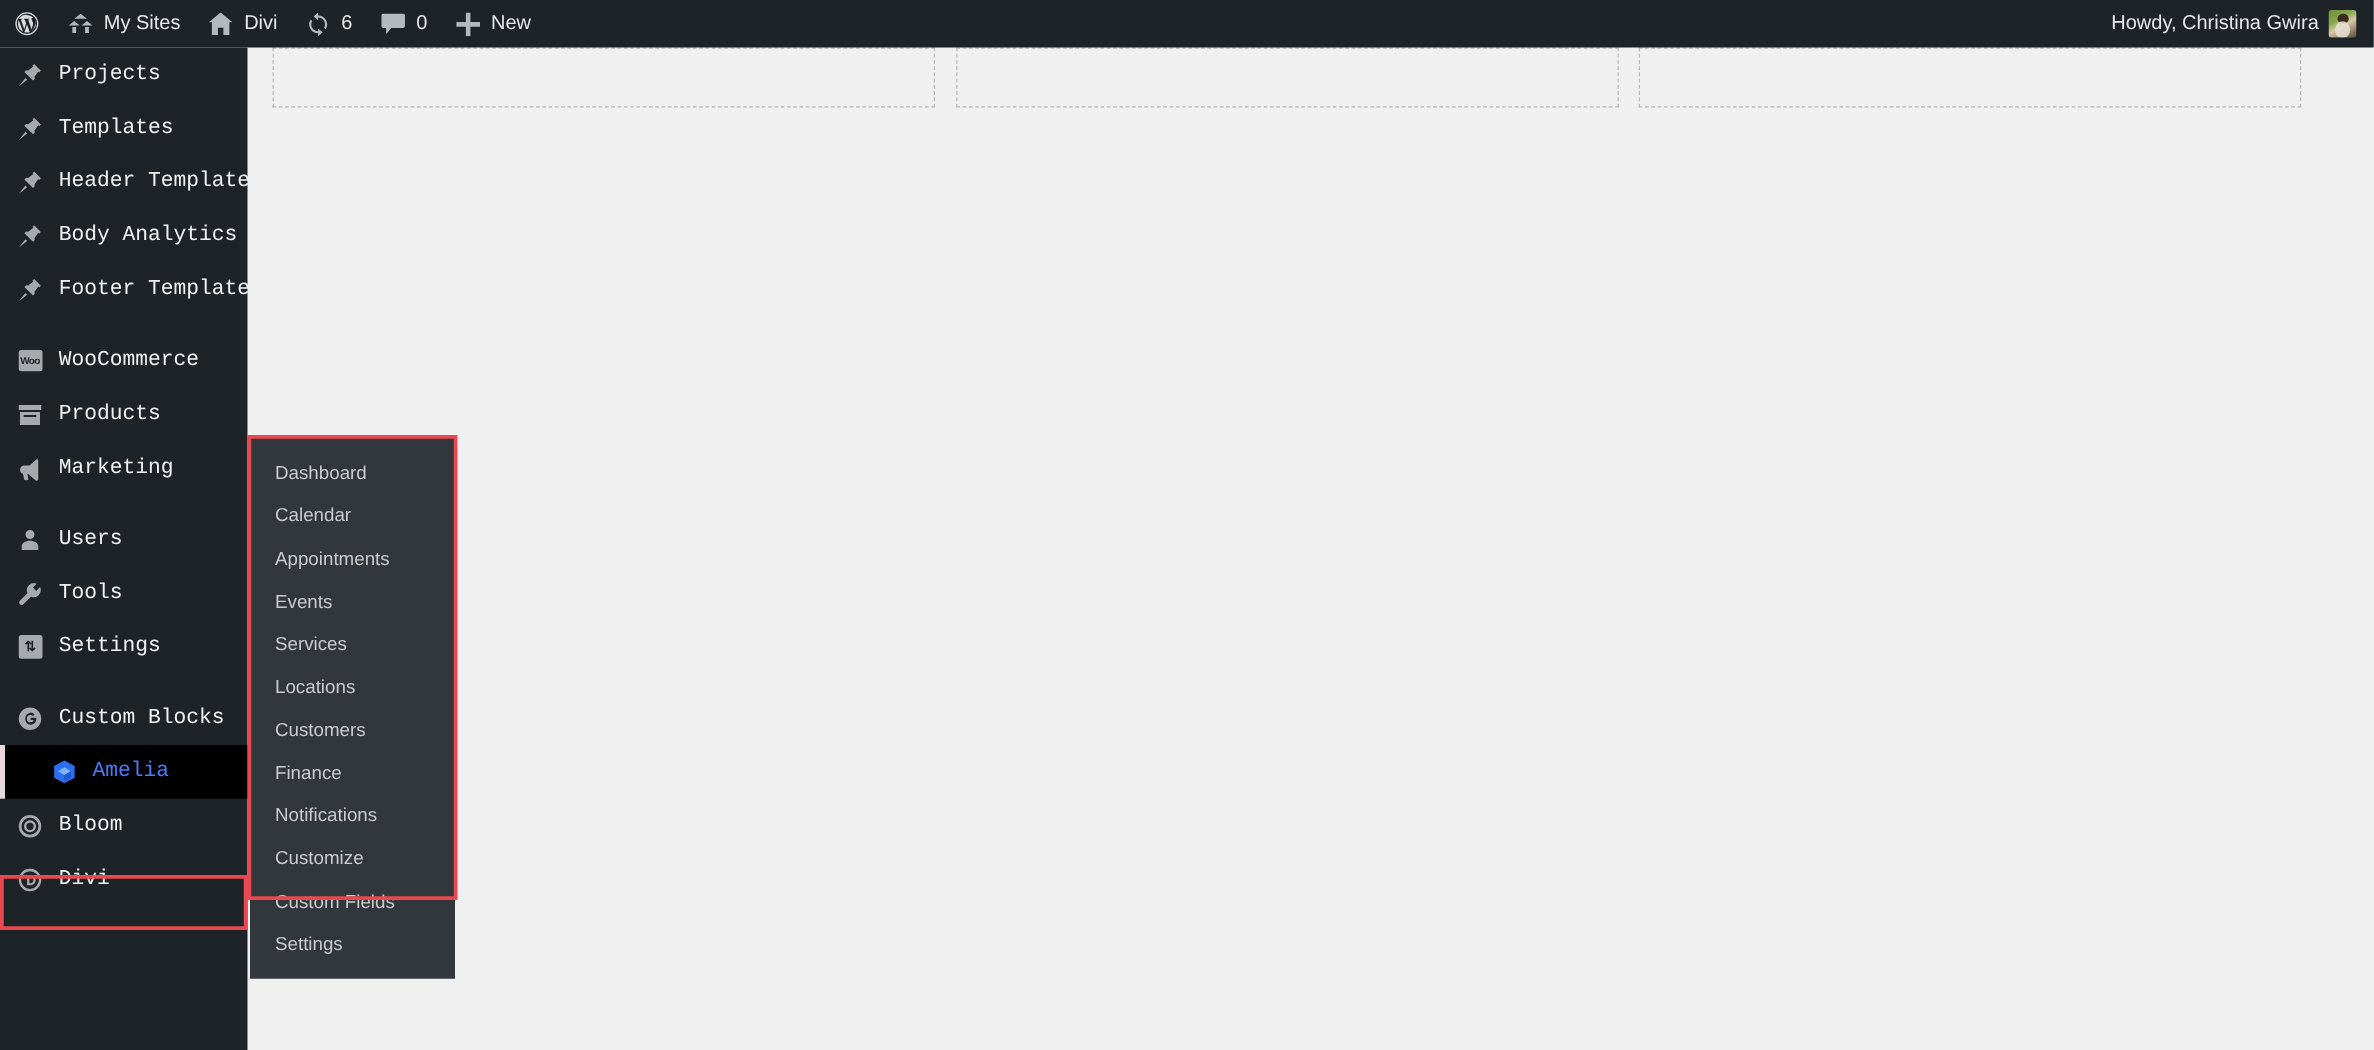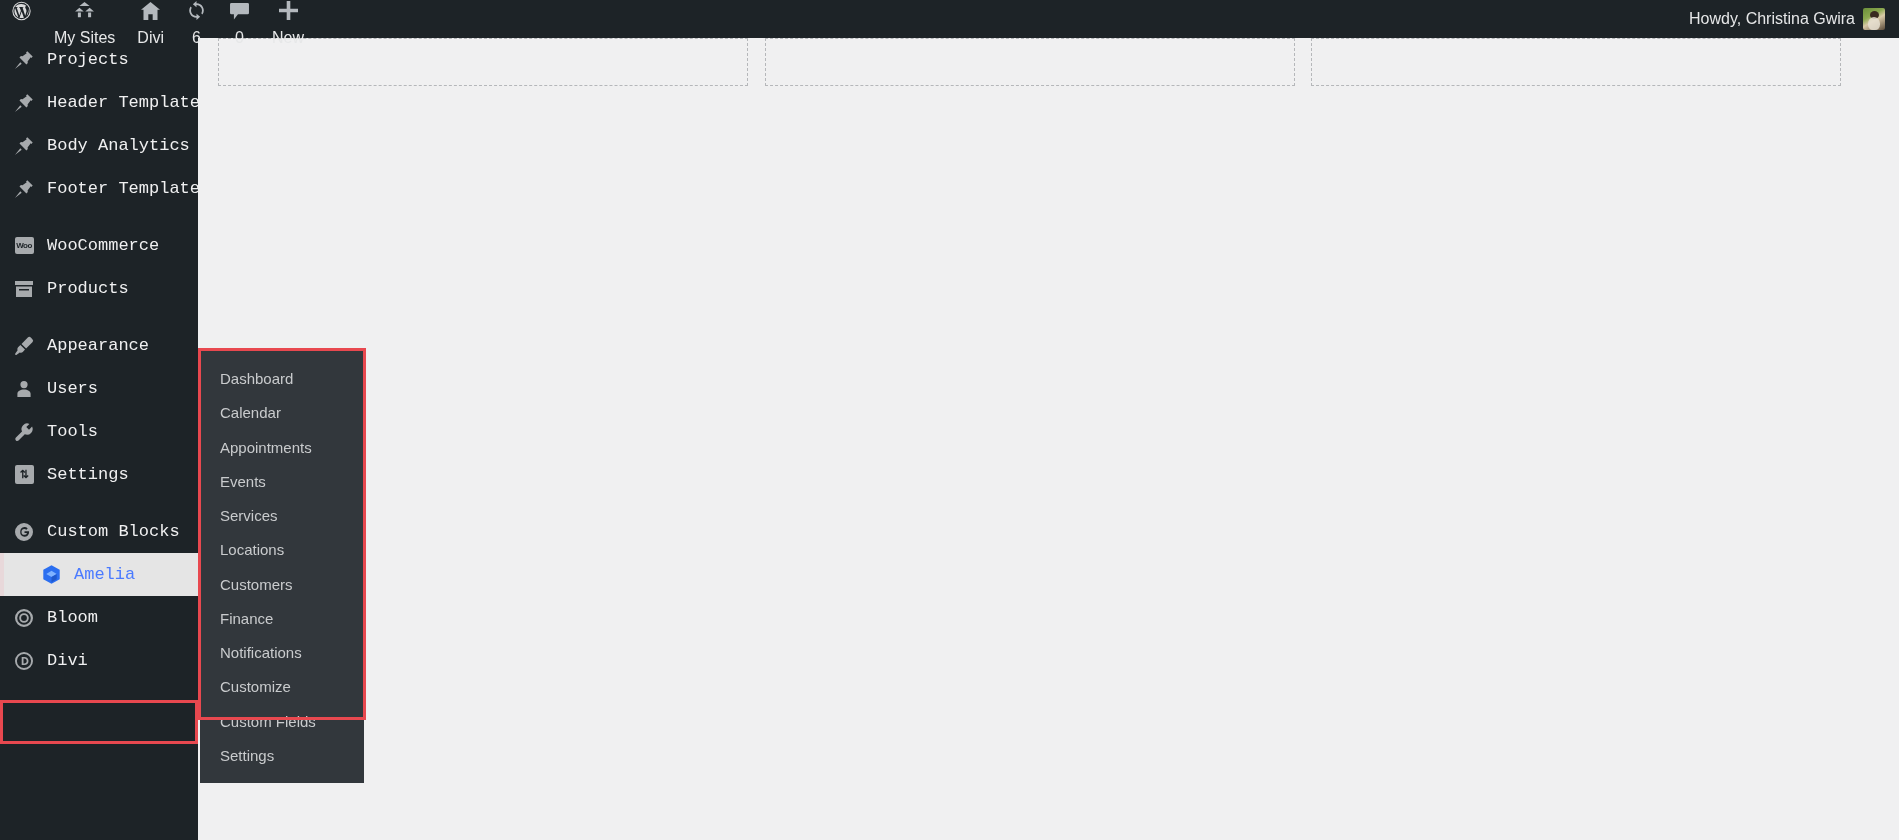--- a/index.html
+++ b/index.html
@@ -17,21 +17,21 @@
     background: #1d2327;
     color: #c3c4c7;
     display: flex; align-items: center;
     font-size: 16px;
     z-index: 60;
   }
   .ab-group { display: flex; align-items: center; height: 38px; }
   .ab-item {
     display: flex; align-items: center; gap: 8px;
     height: 38px; padding: 0 11px;
-    color: #c3c4c7; white-space: nowrap; flex-direction: column;
+    color: #c3c4c7; white-space: nowrap;
   }
   .ab-item .ab-label { font-size: 16px; color: #e6e7e8; }
   .ab-spacer { flex: 1 1 auto; }
   .ab-right { display: flex; align-items: center; padding-right: 14px; gap: 8px; }
   .ab-howdy { font-size: 16px; color: #e6e7e8; white-space: nowrap; }
   .avatar {
     width: 22px; height: 22px; border-radius: 2px;
     background: linear-gradient(150deg,#6b8f3a 0%,#8aa84e 35%,#d9c9a8 55%,#5a4a3a 100%);
     position: relative; overflow: hidden; flex: 0 0 auto;
   }
@@ -63,21 +63,21 @@
   }
   .menu-item .m-ico {
     width: 28px; height: 28px; margin-right: 9px;
     display: flex; align-items: center; justify-content: center;
     color: #a7aaad; flex: 0 0 auto;
   }
   .menu-item .m-label { line-height: 1; white-space: nowrap; font-family: Liberation Mono, monospace; }
   .menu-sep { height: 14px; }
 
   .menu-item.current {
-    background: #e5e5e5;
+    background: #000000;
     color: #3858e9;
     padding-left: 37px;
   }
   .menu-item.current .m-ico { color: #3858e9; }
   .menu-item.current .m-label { color: #4a7aff; }
   
   .menu-item.current::before{
     content:""; position:absolute; left:0; top:0; bottom:0; width:4px;
     background:#e8d8da;
   }
@@ -217,20 +217,28 @@
         </svg>
       </span>
       <span class="m-label">Projects</span>
     </div>
     <div class="menu-item">
       <span class="m-ico">
         <svg width="20" height="20" viewBox="0 0 20 20" fill="currentColor">
           <path d="M13.3 1.2 12 2.5l.7.7-4.2 3.1-1.6-.2-1.4 1.4 6.9 6.9 1.4-1.4-.2-1.6 3.1-4.2.7.7 1.3-1.3-5.4-5.4zM6.3 12.3.9 19.1l6.8-5.4-1.4-1.4z"></path>
         </svg>
       </span>
+      <span class="m-label">Templates</span>
+    </div>
+    <div class="menu-item">
+      <span class="m-ico">
+        <svg width="20" height="20" viewBox="0 0 20 20" fill="currentColor">
+          <path d="M13.3 1.2 12 2.5l.7.7-4.2 3.1-1.6-.2-1.4 1.4 6.9 6.9 1.4-1.4-.2-1.6 3.1-4.2.7.7 1.3-1.3-5.4-5.4zM6.3 12.3.9 19.1l6.8-5.4-1.4-1.4z"></path>
+        </svg>
+      </span>
       <span class="m-label">Header Templates</span>
     </div>
     <div class="menu-item">
       <span class="m-ico">
         <svg width="20" height="20" viewBox="0 0 20 20" fill="currentColor">
           <path d="M13.3 1.2 12 2.5l.7.7-4.2 3.1-1.6-.2-1.4 1.4 6.9 6.9 1.4-1.4-.2-1.6 3.1-4.2.7.7 1.3-1.3-5.4-5.4zM6.3 12.3.9 19.1l6.8-5.4-1.4-1.4z"></path>
         </svg>
       </span>
       <span class="m-label">Body Analytics</span>
     </div>
@@ -250,29 +258,29 @@
       <span class="m-label">WooCommerce</span>
     </div>
     <div class="menu-item">
       <span class="m-ico">
         <svg width="20" height="20" viewBox="0 0 20 20" fill="currentColor">
           <path d="M1 2h18v4H1V2zm1 5.5h16V18H2V7.5zm3 2.5v1.6h10V10H5z"></path>
         </svg>
       </span>
       <span class="m-label">Products</span>
     </div>
+    <div class="menu-item">
+      <span class="m-ico">
+        <svg width="20" height="20" viewBox="0 0 20 20" fill="currentColor">
+          <path d="M16.8 2.1c-.5-.3-1.1-.2-1.5.2L9.6 7.4H5.3A3.3 3.3 0 0 0 2 10.7a3.3 3.3 0 0 0 2.4 3.2l.9 4.4c.1.5.5.8 1 .8h1.4c.6 0 1.1-.6 1-1.2l-.8-3.8h.7l5.7 5.1c.4.4 1 .5 1.5.2.5-.2.8-.7.8-1.3V3.4c0-.6-.3-1.1-.8-1.3z"></path>
+        </svg>
+      </span>
+      <span class="m-label">Marketing</span>
+    </div>
     <div class="menu-sep"></div>
-    <div class="menu-item">
-      <span class="m-ico">
-        <svg width="20" height="20" viewBox="0 0 20 20" fill="currentColor">
-          <path d="M16.8 1.6a2.1 2.1 0 0 0-3 0L7.5 7.9l4.6 4.6 6.3-6.3a2.1 2.1 0 0 0 0-3l-1.6-1.6zM6.4 9 4.1 11.3c-.8.8-.9 2-.5 3l-2.3 3.1c-.3.4-.3.9.1 1.3.4.4.9.4 1.3.1l3.1-2.3c1 .4 2.2.3 3-.5L11 13.6 6.4 9z"></path>
-        </svg>
-      </span>
-      <span class="m-label">Appearance</span>
-    </div>
     <div class="menu-item">
       <span class="m-ico">
         <svg width="20" height="20" viewBox="0 0 20 20" fill="currentColor">
           <path d="M10 2a3.6 3.6 0 1 1 0 7.2A3.6 3.6 0 0 1 10 2zm0 8.6c3.6 0 6.6 1.9 6.6 4.2V18H3.4v-3.2c0-2.3 3-4.2 6.6-4.2z"></path>
         </svg>
       </span>
       <span class="m-label">Users</span>
     </div>
     <div class="menu-item">
       <span class="m-ico">

